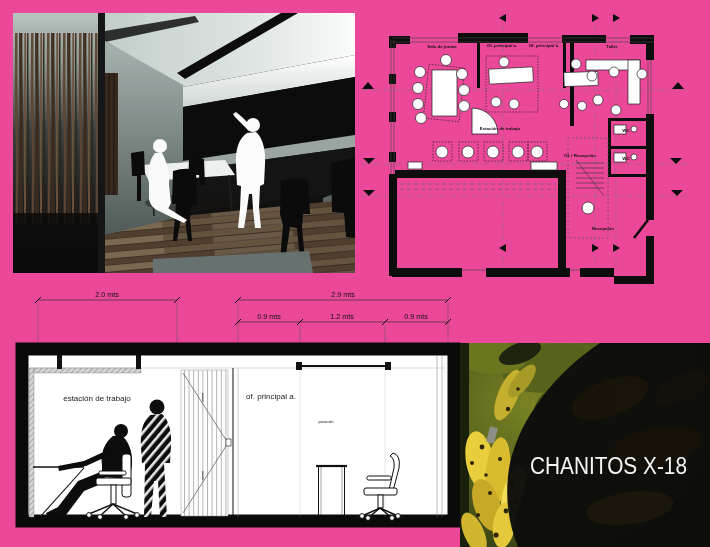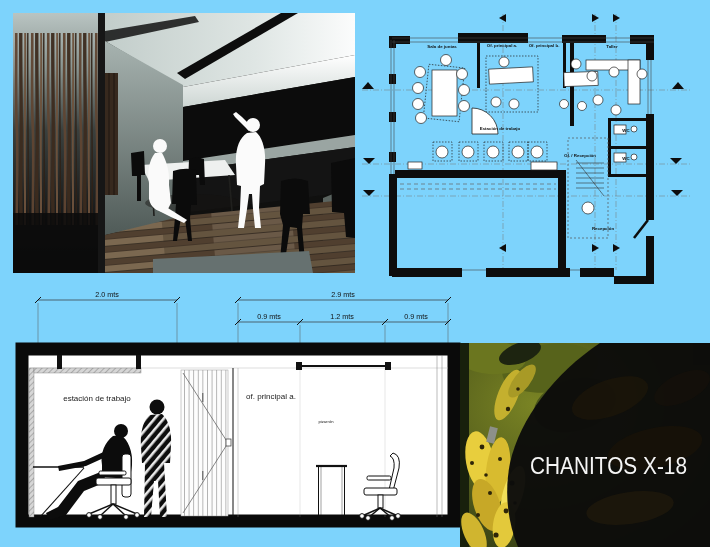--- a/index.html
+++ b/index.html
@@ -1,16 +1,16 @@
 <!DOCTYPE html>
 <html><head>
 <meta charset="utf-8">
 <style>
   html,body{margin:0;padding:0;background:#fff;}
-  .board{position:relative;width:710px;height:547px;background:#7dd3fc;overflow:hidden;
+  .board{position:relative;width:710px;height:547px;background:#ec4899;overflow:hidden;
          font-family:"Liberation Sans",sans-serif;text-align:center;}
   .panel{position:absolute;}
   svg text{font-family:"Liberation Sans",sans-serif;}
 </style>
 </head>
 <body>
 
 <div class="board">
 
   <svg class="panel" style="left:13px;top:13px" width="342" height="260" viewBox="0 0 342 260">

